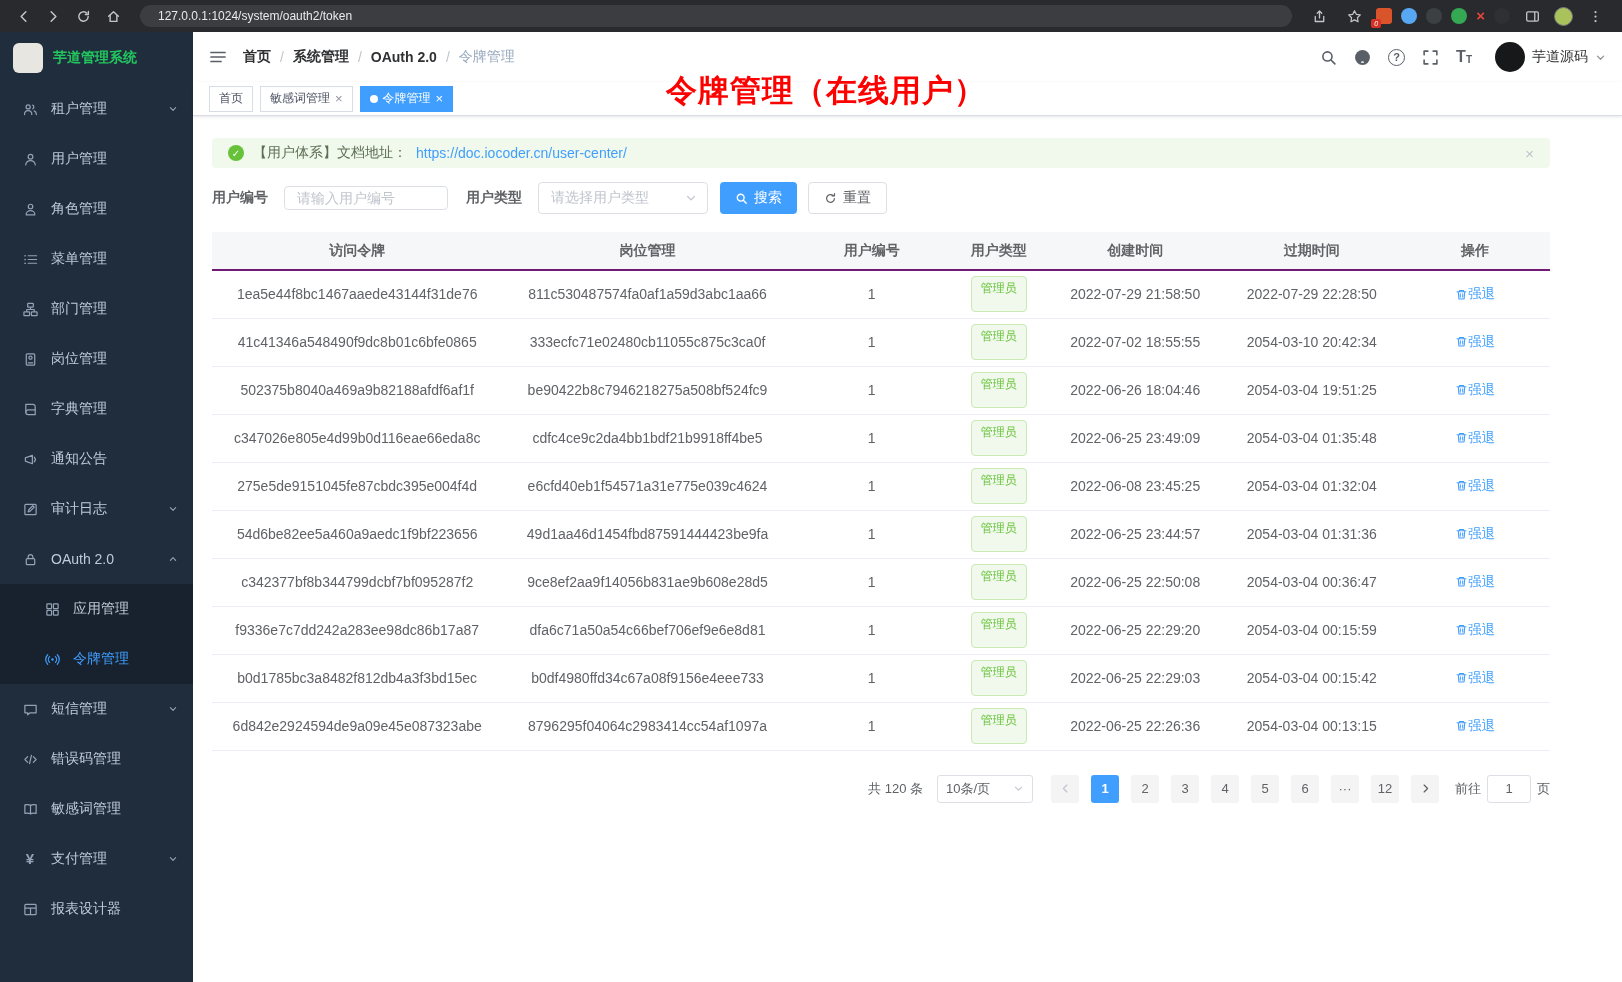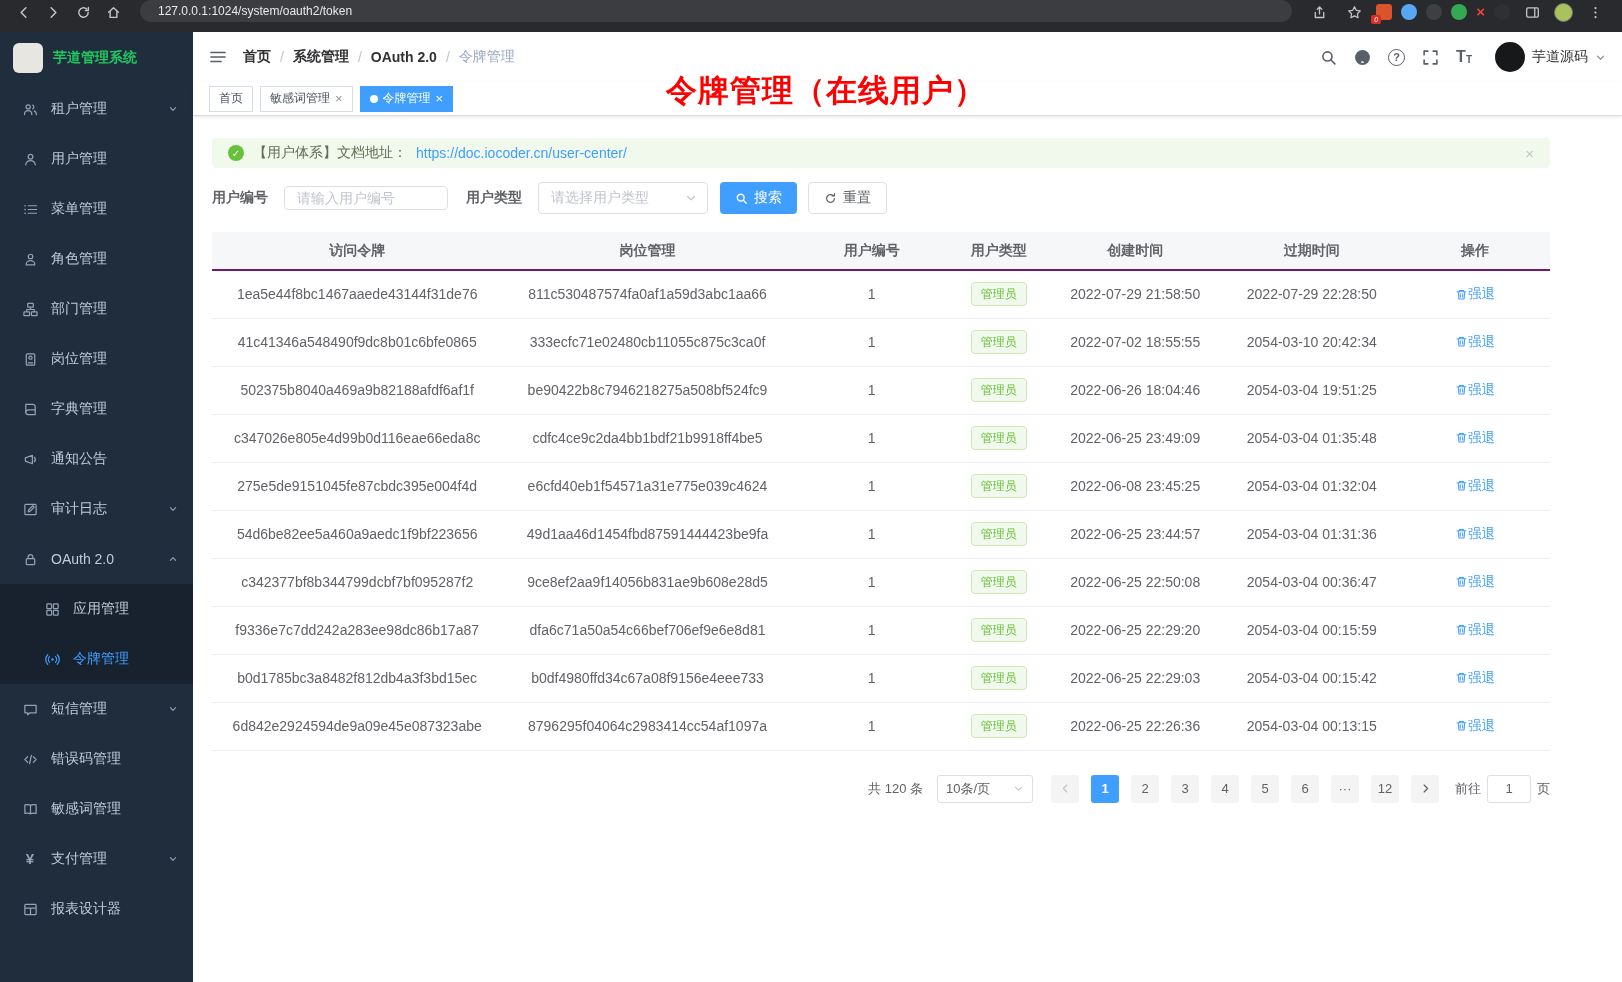--- a/index.html
+++ b/index.html
@@ -1,21 +1,21 @@
 <!DOCTYPE html>
 <html><head>
 <meta charset="utf-8">
 <style>
   *{box-sizing:border-box;margin:0;padding:0}
   html,body{width:1622px;height:982px}
   body{font-family:"Liberation Sans","DejaVu Sans",sans-serif;background:#fff;overflow:hidden;position:relative;font-size:14px;color:#606266}
   svg{display:block}
 
   
-  .chrome{height:32px;background:#282a2d;display:flex;align-items:flex-start;padding:0 10px;gap:4px}
+  .chrome{height:32px;background:#282a2d;display:flex;align-items:center;padding:0 10px;gap:4px}
   .cbtn{width:26px;height:24px;display:flex;align-items:center;justify-content:center;color:#c2c5c9;flex-shrink:0;border-radius:4px}
   .cbtn svg{width:15px;height:15px}
   .urlbar{flex:1;height:22px;background:#3b3d40;border-radius:11px;display:flex;align-items:center;padding:0 11px;gap:7px;margin:0 10px;min-width:0}
   .urlbar .info{color:#9aa0a6;flex-shrink:0}
   .url-text{color:#e8eaed;font-size:12px;white-space:nowrap;overflow:hidden}
   .chrome-right{display:flex;align-items:center;gap:9px;flex-shrink:0;padding-right:4px}
   .ext{width:16px;height:16px;border-radius:50%;position:relative;flex-shrink:0}
   .ext-orange{border-radius:3px;background:#d9542b}
   .ext-orange .badge{position:absolute;left:-5px;bottom:-4px;background:#d93025;color:#fff;font-size:7px;line-height:9px;padding:0 3px;border-radius:2px}
   .ext-blue{background:#57a7f2}
@@ -88,21 +88,21 @@
   .f-select .caret{color:#c0c4cc}
   .f-select .caret svg{width:12px;height:12px}
   .btn{height:32px;border-radius:4px;padding:0 15px;display:inline-flex;align-items:center;gap:6px;font-size:14px;cursor:pointer;border:none;font-family:inherit}
   .btn svg{width:13px;height:13px}
   .btn-primary{background:#409eff;color:#fff;margin-right:11px}
   .btn-plain{background:#fff;border:1px solid #dcdfe6;color:#606266}
 
   table.tbl{width:100%;border-collapse:collapse;table-layout:fixed}
   .tbl th{height:38px;background:#f6f7f9;color:#606266;font-weight:600;font-size:14px;text-align:center;border-bottom:2px solid #701a75}
   .tbl td{height:48px;border-bottom:1px solid #ebeef5;text-align:center;font-size:14px;color:#606266;white-space:nowrap;overflow:hidden}
-  .tag-success{display:inline-block;background:#f0f9eb;border:1px solid #c9e9b5;color:#67c23a;font-size:12px;line-height:22px;height:24px;padding:0 9px;border-radius:4px}
+  .tag-success{display:inline-block;background:#f0f9eb;border:1px solid #c9e9b5;color:#67c23a;font-size:12px;line-height:22px;height:36px;padding:0 9px;border-radius:4px}
   .op{color:#409eff;display:inline-flex;align-items:center;gap:0;cursor:pointer;font-size:13.5px;text-decoration:none}
   .op svg{width:13px;height:13px}
 
   .pager{display:flex;align-items:center;justify-content:flex-end;margin-top:24px;font-size:13px;color:#606266;gap:4px}
   .p-total{margin-right:10px}
   .p-select{width:96px;height:28px;border:1px solid #dcdfe6;border-radius:3px;display:flex;align-items:center;justify-content:space-between;padding:0 8px;margin-right:10px;cursor:pointer}
   .p-select .caret{color:#c0c4cc}
   .p-select .caret svg{width:11px;height:11px}
   .pbtn{min-width:28px;height:28px;background:#f4f4f5;border-radius:3px;display:inline-flex;align-items:center;justify-content:center;font-size:13px;color:#606266;margin:0 4px;cursor:pointer;padding:0 4px}
   .pbtn svg{width:11px;height:11px}
@@ -215,38 +215,38 @@
           <svg viewBox="0 0 16 16" fill="none" stroke="currentColor" stroke-width="1.3" stroke-linecap="round" stroke-linejoin="round">
             <circle cx="8" cy="5" r="2.5"></circle>
             <path d="M2.9 13.8c.4-2.9 2.4-4.5 5.1-4.5s4.7 1.6 5.1 4.5"></path>
           </svg>
         </span>
       <span class="lbl">用户管理</span>
     </div>
 
     <div class="menu-item">
       <span class="mi">
+          <svg viewBox="0 0 16 16" fill="none" stroke="currentColor" stroke-width="1.3" stroke-linecap="round" stroke-linejoin="round">
+            <circle cx="8" cy="4.8" r="2.4"></circle>
+            <path d="M3.5 13.8v-.9c0-2 2-3.6 4.5-3.6s4.5 1.6 4.5 3.6v.9z"></path>
+          </svg>
+        </span>
+      <span class="lbl">角色管理</span>
+    </div>
+
+    <div class="menu-item">
+      <span class="mi">
           <svg viewBox="0 0 16 16" fill="none" stroke="currentColor" stroke-width="1.3" stroke-linecap="round">
             <path d="M5.5 4h9M5.5 8h9M5.5 12h9"></path>
             <circle cx="2.2" cy="4" r=".9" fill="currentColor" stroke="none"></circle>
             <circle cx="2.2" cy="8" r=".9" fill="currentColor" stroke="none"></circle>
             <circle cx="2.2" cy="12" r=".9" fill="currentColor" stroke="none"></circle>
           </svg>
         </span>
       <span class="lbl">菜单管理</span>
-    </div>
-
-    <div class="menu-item">
-      <span class="mi">
-          <svg viewBox="0 0 16 16" fill="none" stroke="currentColor" stroke-width="1.3" stroke-linecap="round" stroke-linejoin="round">
-            <circle cx="8" cy="4.8" r="2.4"></circle>
-            <path d="M3.5 13.8v-.9c0-2 2-3.6 4.5-3.6s4.5 1.6 4.5 3.6v.9z"></path>
-          </svg>
-        </span>
-      <span class="lbl">角色管理</span>
     </div>
 
     <div class="menu-item">
       <span class="mi">
           <svg viewBox="0 0 16 16" fill="none" stroke="currentColor" stroke-width="1.3" stroke-linejoin="round">
             <rect x="5" y="1.5" width="6" height="4" rx=".5"></rect>
             <rect x="1" y="10.5" width="6" height="4" rx=".5"></rect>
             <rect x="9" y="10.5" width="6" height="4" rx=".5"></rect>
             <path d="M8 5.5V8M4 10.5V8h8v2.5"></path>
           </svg>

